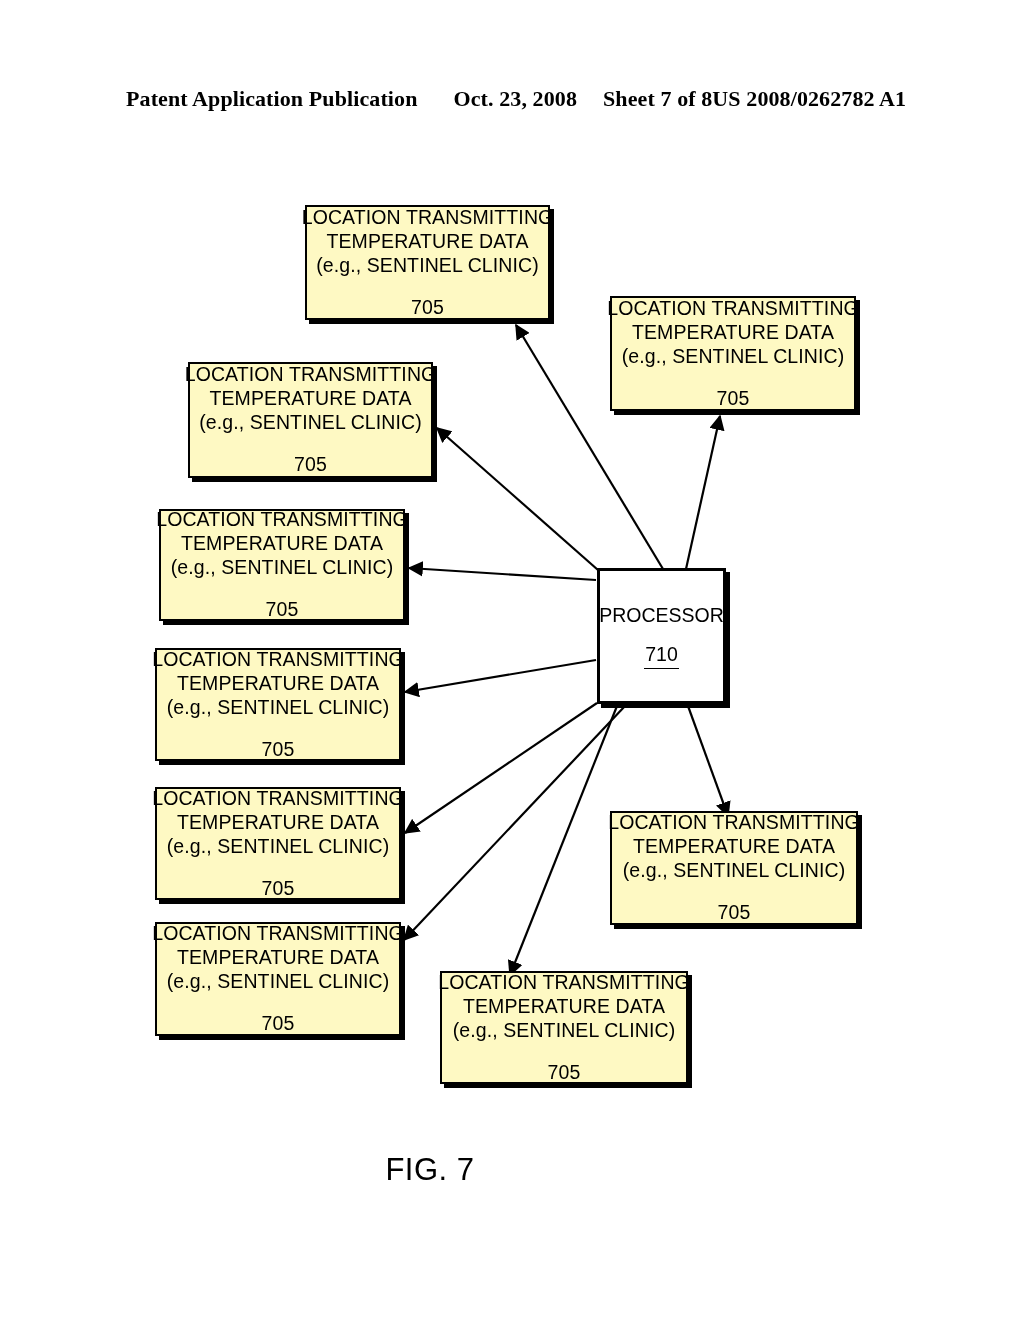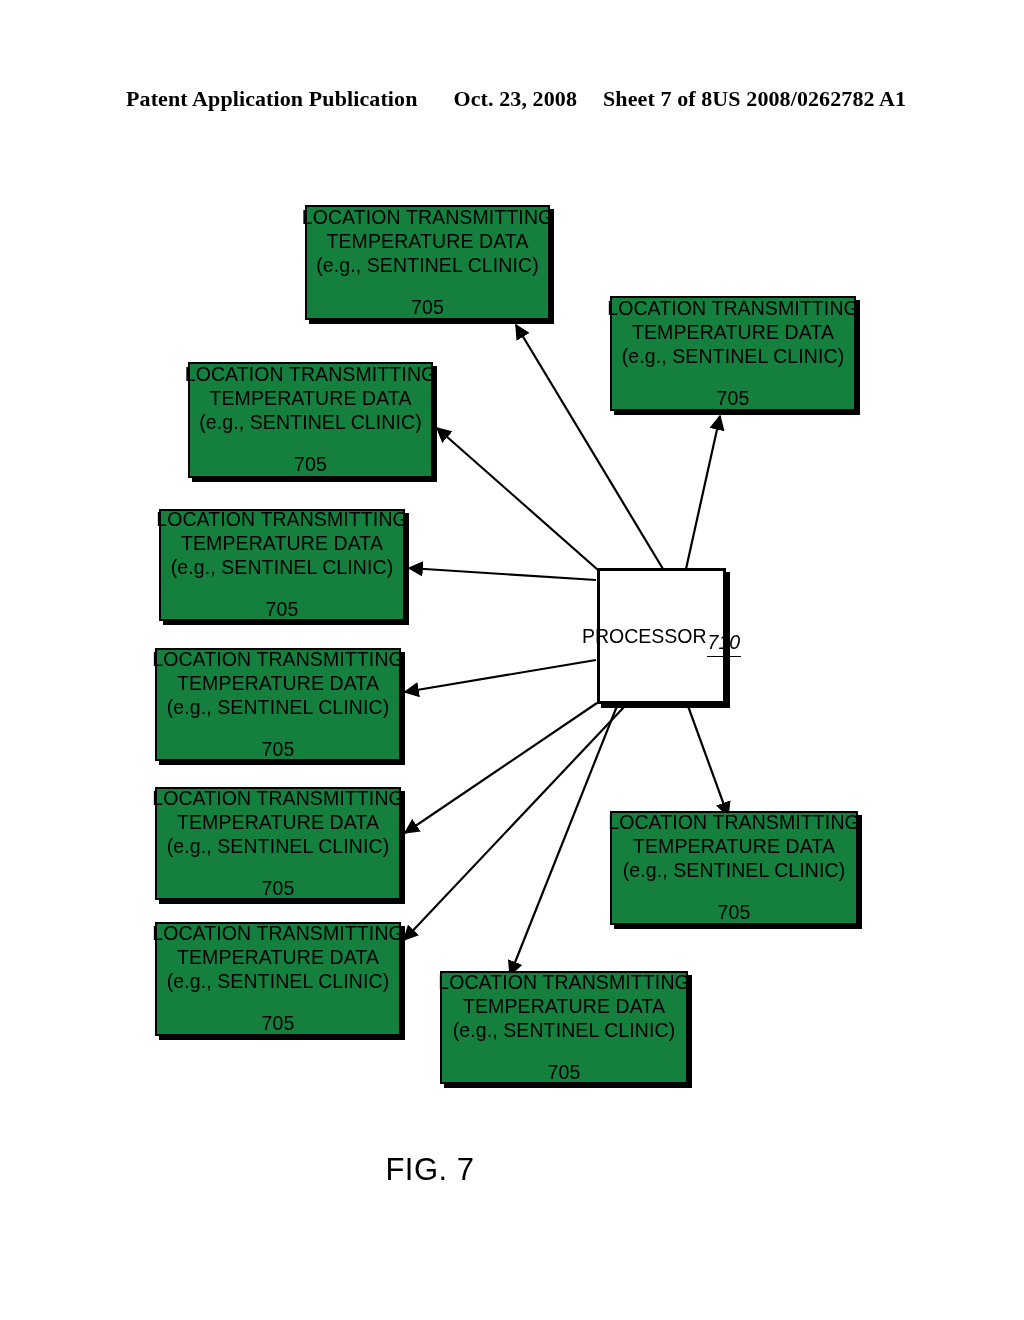--- a/index.html
+++ b/index.html
@@ -54,21 +54,21 @@
     top: 0;
     left: 0;
     width: 1024px;
     height: 1320px;
   }
 
   
   .node {
     position: absolute;
     box-sizing: border-box;
-    background: #15803d;
+    background: #fef9c3;
     border: 2.5px solid #000000;
     box-shadow: 4px 4px 0 0 #000000;
     display: flex;
     flex-direction: column;
     align-items: center;
     justify-content: center;
     text-align: center;
     font-size: 19.5px;
     line-height: 24px;
     letter-spacing: 0.1px;
@@ -101,33 +101,33 @@
     position: absolute;
     left: 597px;
     top: 568px;
     width: 129px;
     height: 136px;
     box-sizing: border-box;
     background: #ffffff;
     border: 3px solid #000000;
     box-shadow: 4px 4px 0 0 #000000;
     display: flex;
+    flex-direction: column;
     align-items: center;
     justify-content: center;
     text-align: center;
     font-size: 19.5px;
     line-height: 25px;
     z-index: 6;
   }
   #node-processor .ref {
     display: inline-block;
     border-bottom: 1.6px solid #000000;
     padding: 0 1px 1px 1px;
     margin-top: 14px;
-    font-style: italic;
   }
 
   
   #fig-caption {
     position: absolute;
     top: 1152px;
     left: 0;
     width: 860px;
     text-align: center;
     font-size: 31px;

